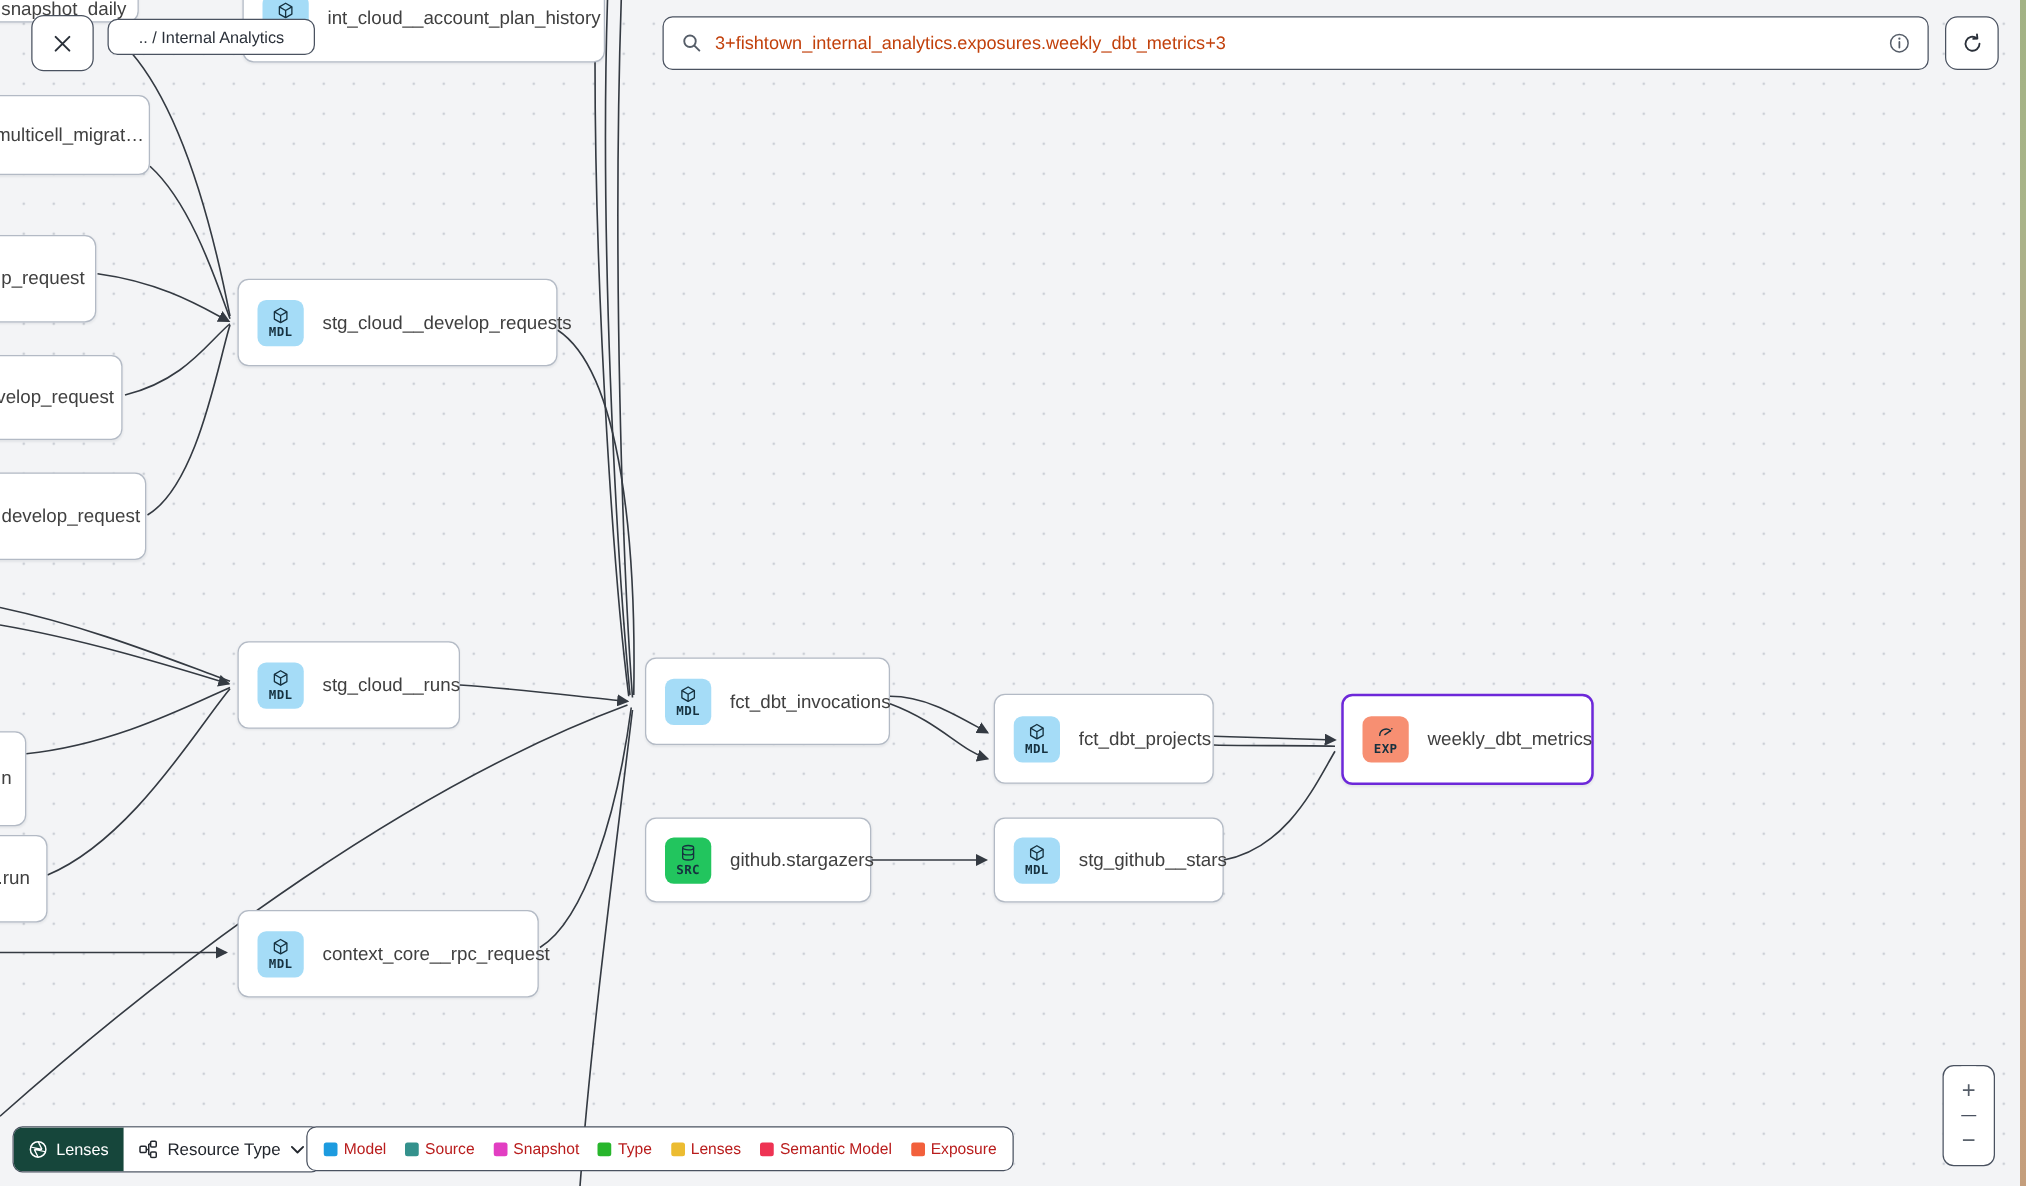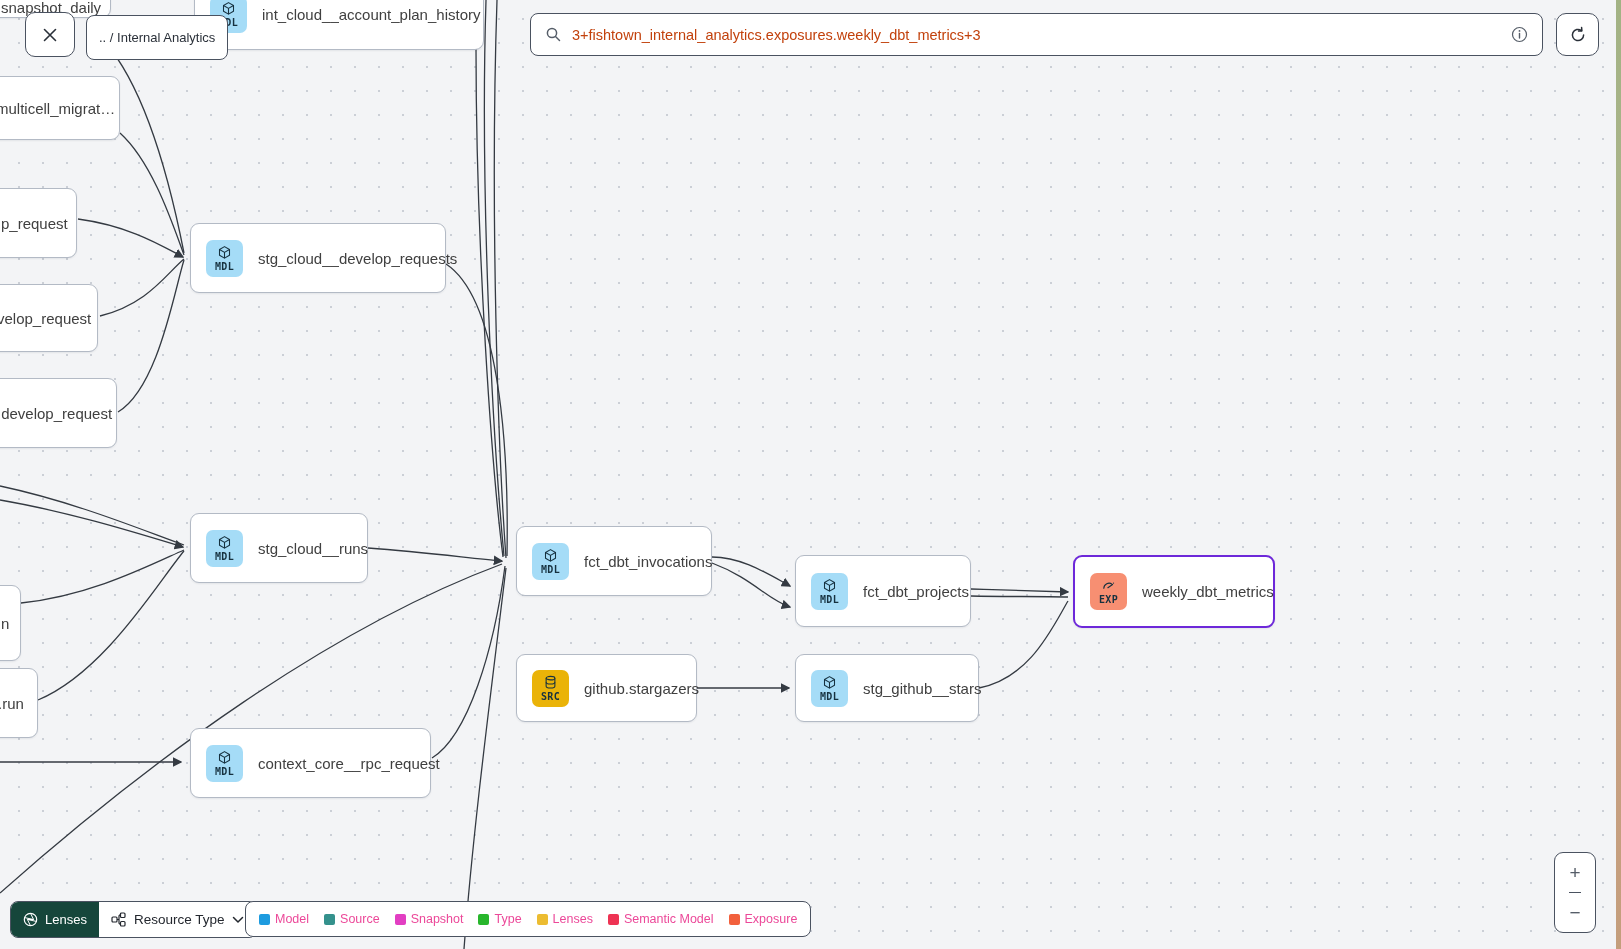--- a/index.html
+++ b/index.html
@@ -41,21 +41,21 @@
   }
   .badge svg{width:15px;height:15px;display:block;}
   .badge .btxt{font-family:"DejaVu Sans Mono",monospace;font-size:10px;font-weight:bold;letter-spacing:.3px;}
   
   .chrome{position:absolute;z-index:10;}
   .btn{
     background:#fff;border:1px solid #4a5260;border-radius:10px;box-sizing:border-box;
     display:flex;align-items:center;justify-content:center;cursor:pointer;color:#2a3039;
   }
   #close-btn{left:25px;top:12px;width:50px;height:45px;}
-  #breadcrumb{left:86px;top:15px;height:45px;padding:0 12px;border-radius:8px;font-size:13px;white-space:nowrap;}
+  #breadcrumb{left:86px;top:15px;height:29px;padding:0 24px;border-radius:8px;font-size:13px;white-space:nowrap;}
   #search-bar{
     left:530px;top:13px;width:1013px;height:43px;border-radius:8px;justify-content:flex-start;
     padding:0 14px;gap:10px;cursor:text;
   }
   #search-bar .query{font-size:14.5px;color:#c2410c;flex:1 1 auto;white-space:nowrap;overflow:hidden;}
   #refresh-btn{left:1556px;top:13px;width:43px;height:43px;}
   
   #lenses-group{
     left:10px;top:901px;height:37px;border-radius:8px;overflow:hidden;border:1px solid #4a5260;
     display:flex;align-items:stretch;padding:0;
@@ -63,21 +63,21 @@
   .lenses-dark{
     background:#16463b;color:#fff;display:flex;align-items:center;gap:7px;padding:0 12px;
     font-size:13px;cursor:pointer;
   }
   .resource-type{
     background:#fff;display:flex;align-items:center;gap:8px;padding:0 12px;font-size:13.5px;cursor:pointer;color:#23272e;
   }
   #legend{
     left:245px;top:901px;height:36px;border-radius:8px;padding:0 13px;gap:15px;cursor:default;
   }
-  .legend-item{display:flex;align-items:center;gap:5px;font-size:12.5px;color:#ec4899;white-space:nowrap;}
+  .legend-item{display:flex;align-items:center;gap:5px;font-size:12.5px;color:#b91c1c;white-space:nowrap;}
   .legend-sq{width:11px;height:11px;border-radius:2px;display:inline-block;}
   
   #zoom-ctrl{
     left:1554px;top:852px;width:42px;border-radius:9px;overflow:hidden;
     display:flex;flex-direction:column;padding:0;
   }
   #zoom-ctrl .zbtn{height:39px;display:flex;align-items:center;justify-content:center;
     font-size:19px;color:#555d68;cursor:pointer;background:#fff;}
   #zoom-ctrl .zbtn + .zbtn{border-top:1px solid #4a5260;}
   .icon{display:block;}
@@ -185,21 +185,21 @@
           <svg viewBox="0 0 24 24" width="15" height="15">
             <path d="M12 2.6l8 4.6v9.2l-8 4.6-8-4.6V7.2z" fill="none" stroke="currentColor" stroke-width="1.7" stroke-linejoin="round"></path>
             <path d="M4 7.2l8 4.6 8-4.6M12 11.8V21" fill="none" stroke="currentColor" stroke-width="1.7" stroke-linejoin="round"></path>
           </svg>
         </span>
         <span class="btxt">MDL</span>
       </div>
       <span class="label">fct_dbt_invocations</span>
     </div>
     <div class="node" style="left: 516px; top: 654px; width: 181px; height: 68px;">
-      <div class="badge" style="background: #eab308;">
+      <div class="badge" style="background: #22c55e;">
         <span class="icon">
           <svg viewBox="0 0 24 24" width="15" height="15">
             <ellipse cx="12" cy="5" rx="7" ry="2.8" fill="none" stroke="currentColor" stroke-width="1.7"></ellipse>
             <path d="M5 5v6.5c0 1.55 3.1 2.8 7 2.8s7-1.25 7-2.8V5" fill="none" stroke="currentColor" stroke-width="1.7"></path>
             <path d="M5 11.5V18c0 1.55 3.1 2.8 7 2.8s7-1.25 7-2.8v-6.5" fill="none" stroke="currentColor" stroke-width="1.7"></path>
           </svg>
         </span>
         <span class="btxt">SRC</span>
       </div>
       <span class="label">github.stargazers</span>

